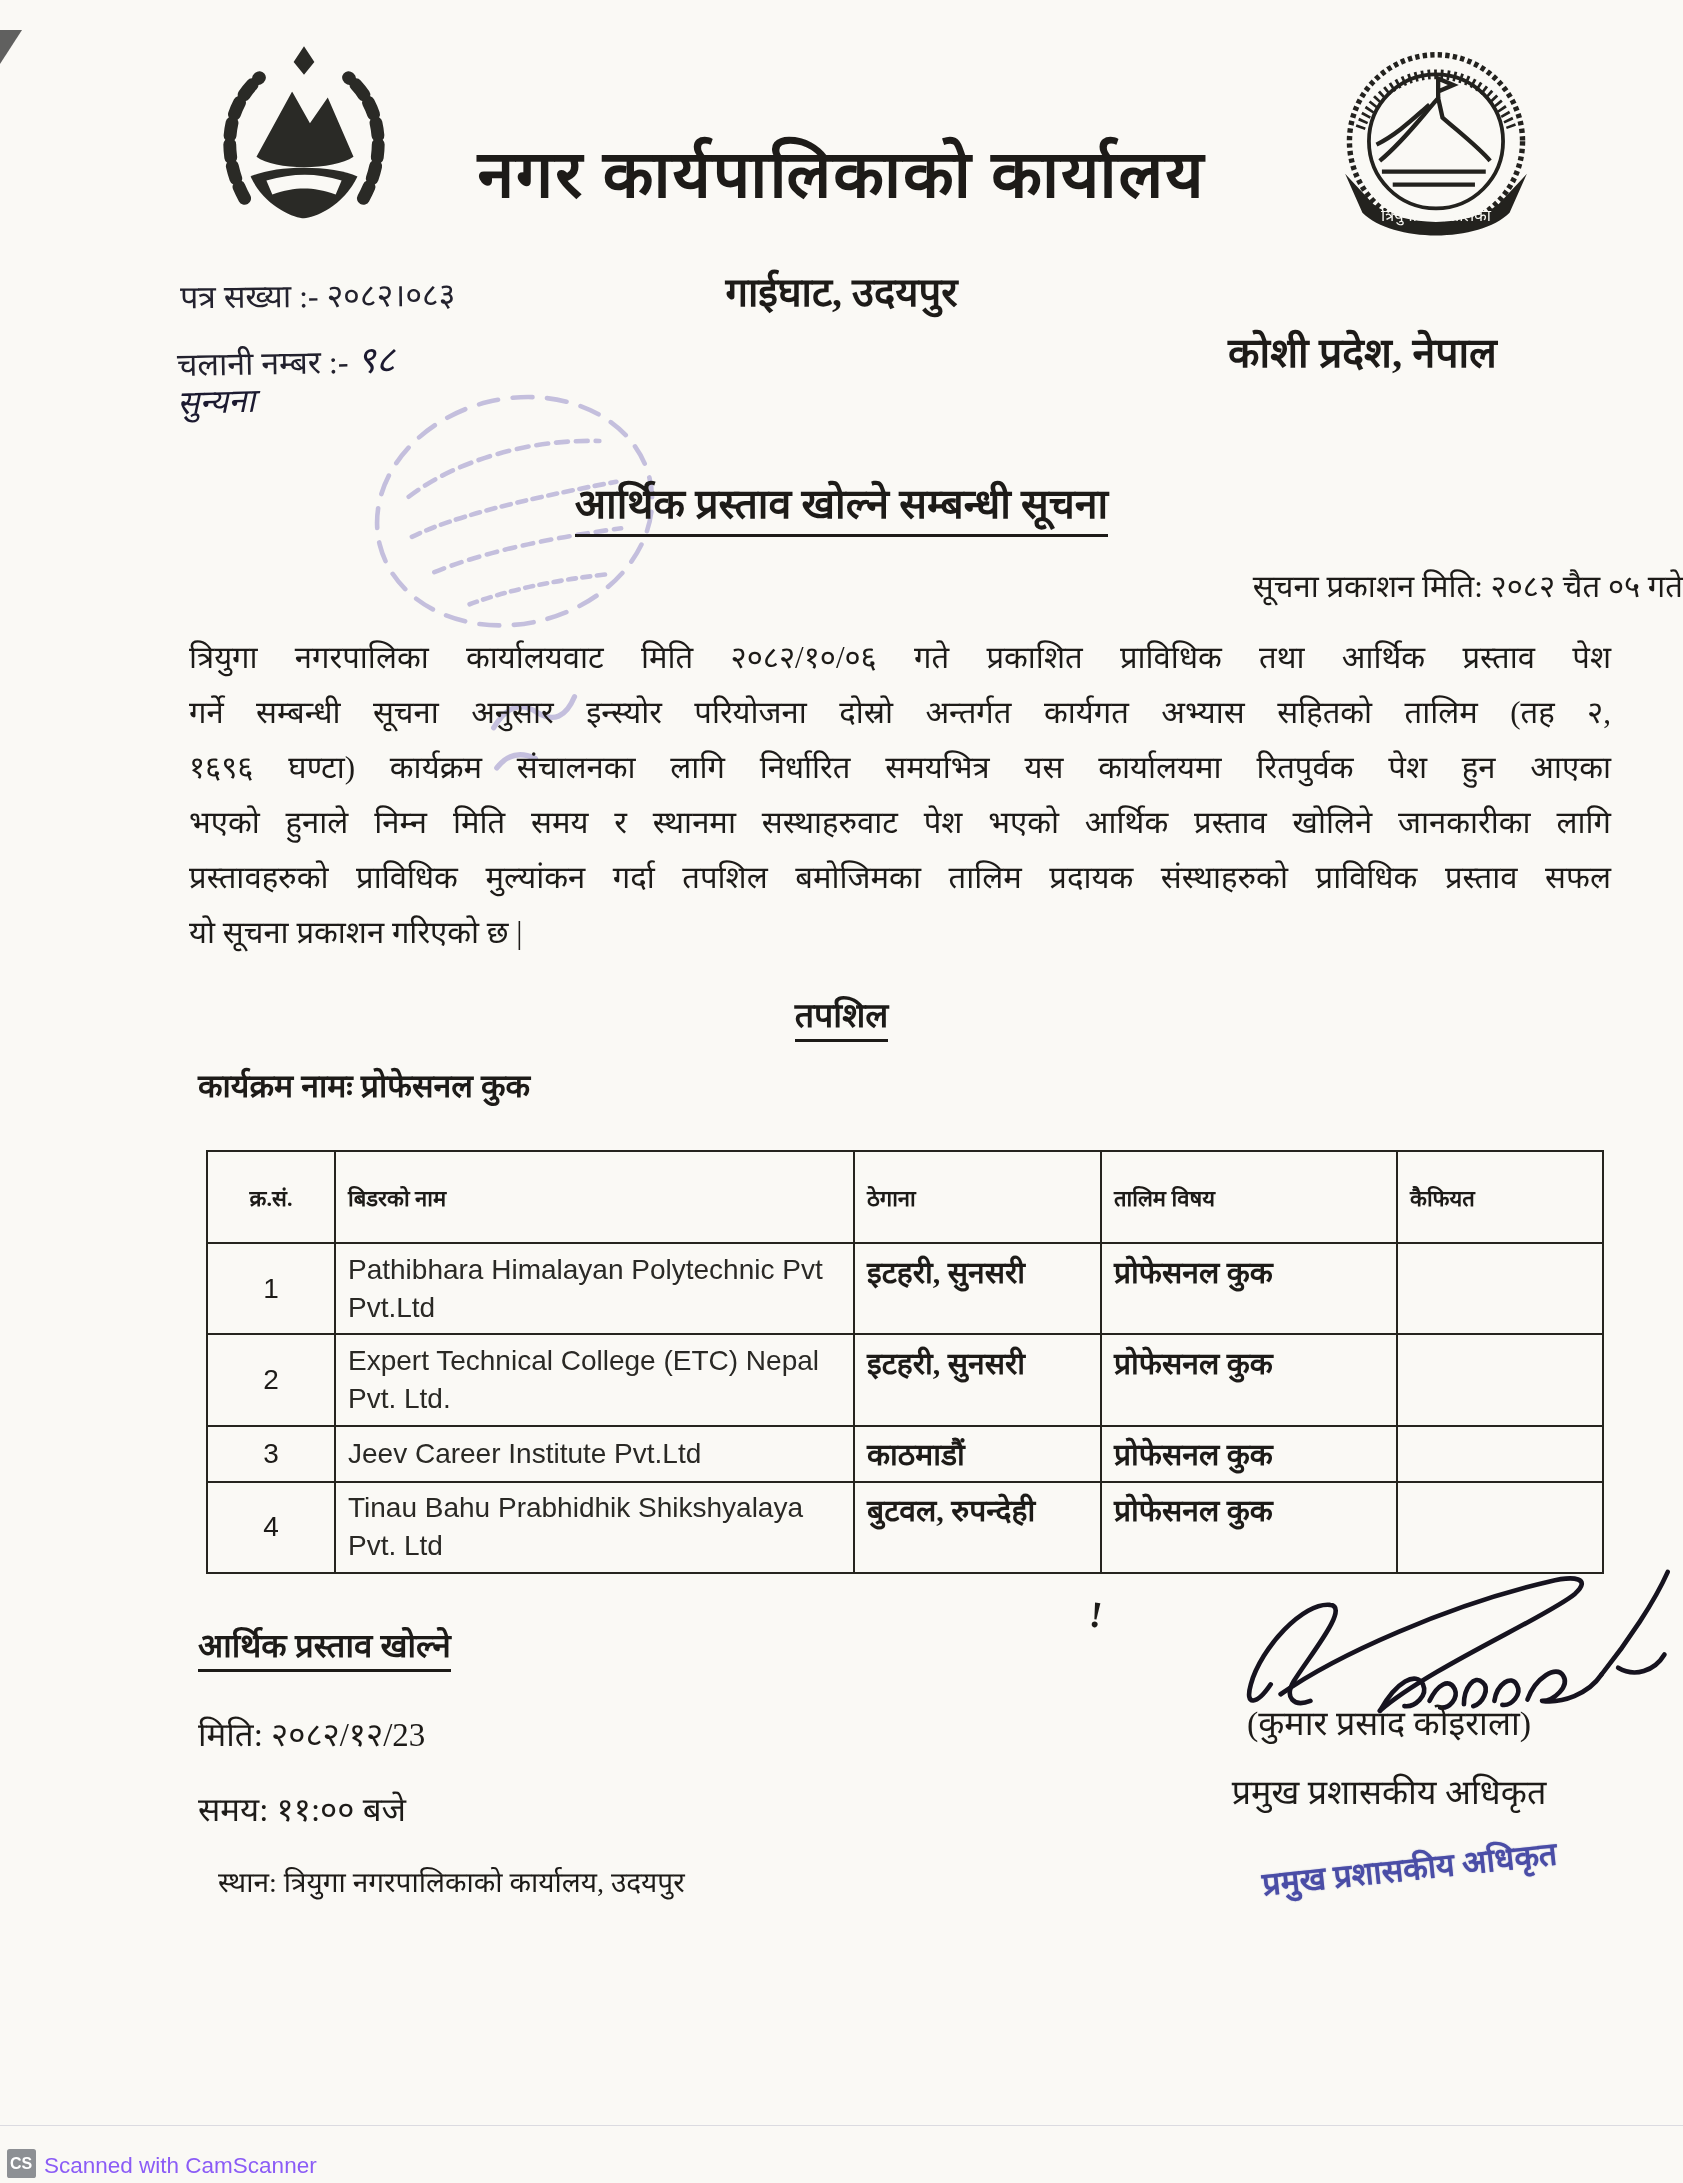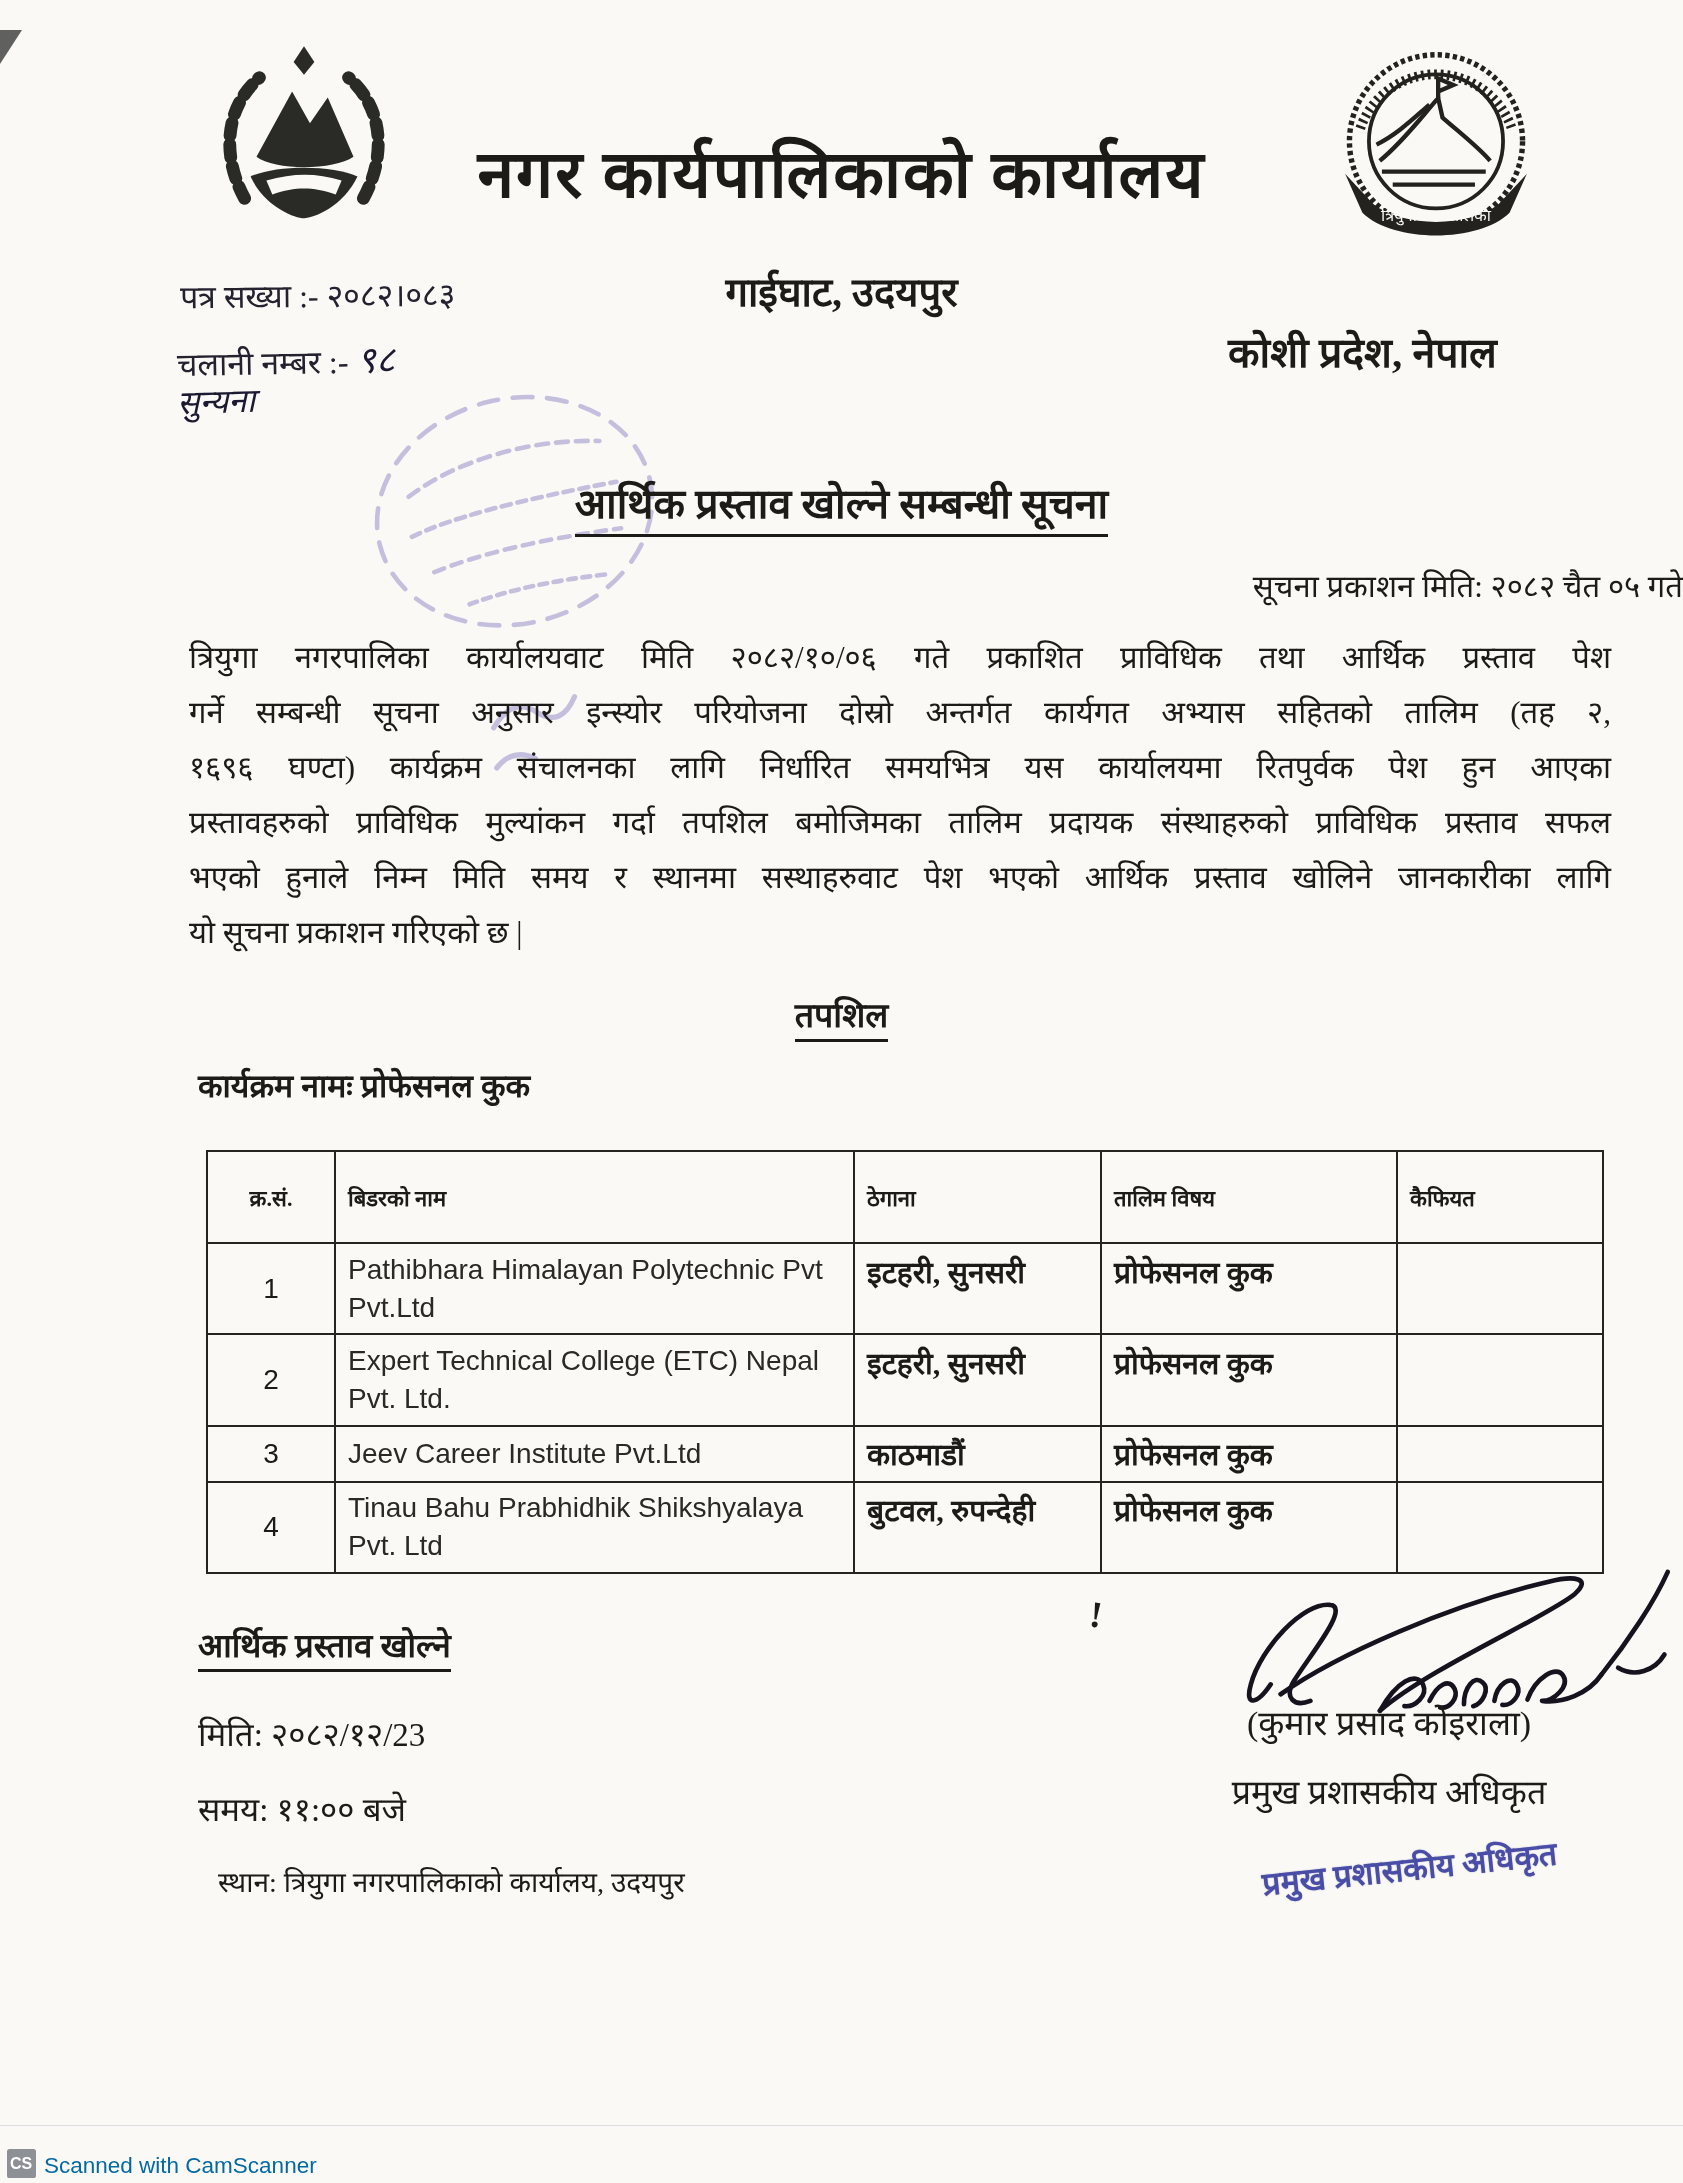--- a/index.html
+++ b/index.html
@@ -55,21 +55,21 @@
     font-size:32px;font-weight:bold;color:#3c3fa0;
     transform:rotate(-6deg);
     text-shadow:0 0 1.3px rgba(60,63,160,.55);
     opacity:.92;
   }
   
   .scanline{left:0;top:2125px;width:1683px;height:1.3px;background:#c7c7d4;opacity:.6;}
   .cs-badge{left:6.6px;top:2149px;width:29px;height:29px;background:#8d9094;color:#fff;
     font-family:"Liberation Sans",sans-serif;font-size:16px;font-weight:bold;
     display:flex;align-items:center;justify-content:center;border-radius:2.6px;}
-  .cs-text{left:44px;top:2153px;font-family:"Liberation Sans",sans-serif;font-size:22.5px;color:#0369a1;}
+  .cs-text{left:44px;top:2153px;font-family:"Liberation Sans",sans-serif;font-size:22.5px;color:#8b5cf6;}
   .corner{left:0;top:30px;width:0;height:0;border-top:34px solid #3a3a3a;border-right:22.5px solid transparent;opacity:.8;}
   svg{display:block;}
 </style>
 </head>
 <body>
 
 <div class="page">
 
   <div class="abs corner"></div>
 
@@ -136,22 +136,22 @@
 
   <div class="abs title">
     <span class="u">आर्थिक प्रस्ताव खोल्ने सम्बन्धी सूचना</span>
   </div>
   <div class="abs pubdate">सूचना प्रकाशन मिति: २०८२ चैत ०५ गते</div>
 
   <div class="abs para">
     <div class="pl">त्रियुगा नगरपालिका कार्यालयवाट मिति २०८२/१०/०६ गते प्रकाशित प्राविधिक तथा आर्थिक प्रस्ताव पेश</div>
     <div class="pl">गर्ने सम्बन्धी सूचना अनुसार इन्स्योर परियोजना दोस्रो अन्तर्गत कार्यगत अभ्यास सहितको तालिम (तह २,</div>
     <div class="pl">१६९६ घण्टा) कार्यक्रम संचालनका लागि निर्धारित समयभित्र यस कार्यालयमा रितपुर्वक पेश हुन आएका</div>
+    <div class="pl">भएको हुनाले निम्न मिति समय र स्थानमा सस्थाहरुवाट पेश भएको आर्थिक प्रस्ताव खोलिने जानकारीका लागि</div>
     <div class="pl">प्रस्तावहरुको प्राविधिक मुल्यांकन गर्दा तपशिल बमोजिमका तालिम प्रदायक संस्थाहरुको प्राविधिक प्रस्ताव सफल</div>
-    <div class="pl">भएको हुनाले निम्न मिति समय र स्थानमा सस्थाहरुवाट पेश भएको आर्थिक प्रस्ताव खोलिने जानकारीका लागि</div>
     <div class="pl last">यो सूचना प्रकाशन गरिएको छ |</div>
   </div>
 
   <div class="abs tapasil">
     <span class="u">तपशिल</span>
   </div>
   <div class="abs program">कार्यक्रम नामः प्रोफेसनल कुक</div>
 
   <table class="dt">
     <colgroup>

